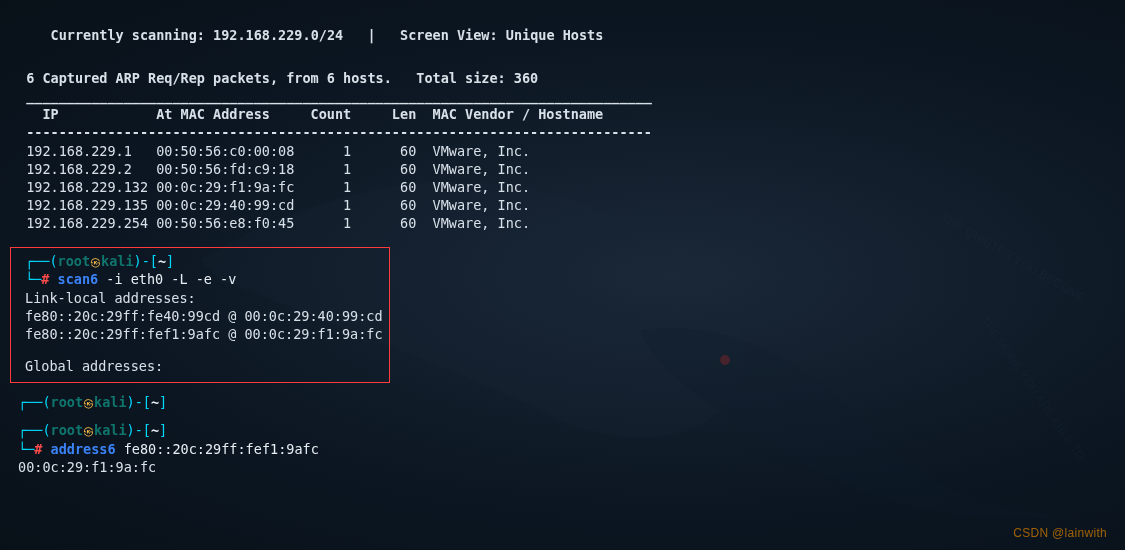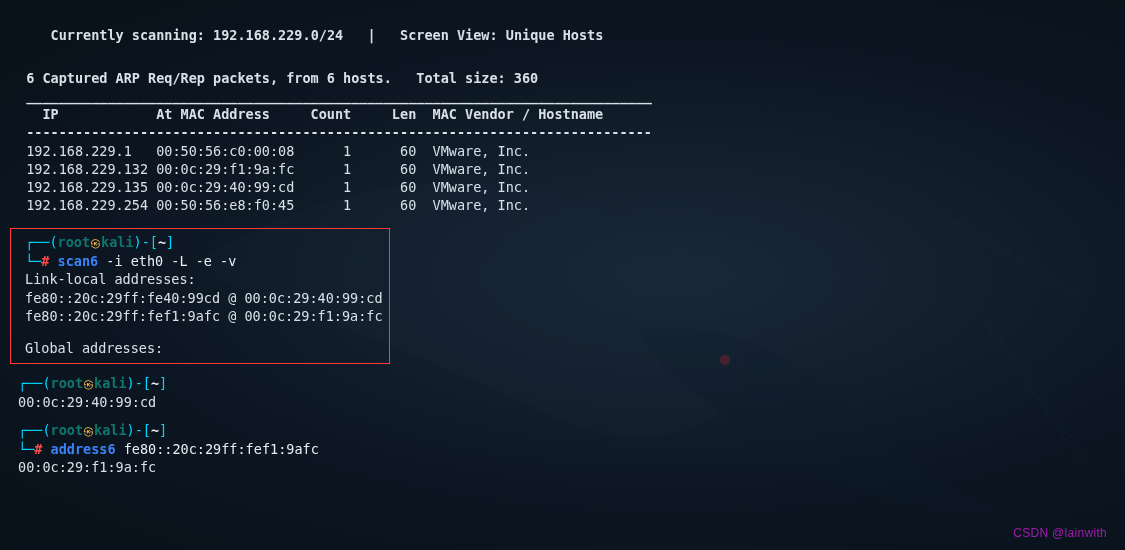--- a/index.html
+++ b/index.html
@@ -27,21 +27,21 @@
   .white { color: #e8eef4; }
   .bold { font-weight: bold; }
   .cmd { color: #3b82f6; }
   .skull { color: #ffc04a; font-size: 11px; }
   .prompt-open { color: #00d9ff; }
   .hash { color: #ff4b4b; font-weight: bold; }
   .box { border: 1px solid #ff3b3b; padding: 4px 6px 6px; margin: 2px 0 6px; display: inline-block; }
   .watermark {
     position: absolute;
     right: 18px; bottom: 10px;
-    color: #a21caf; font-size: 12px; font-family: sans-serif;
+    color: #a16207; font-size: 12px; font-family: sans-serif;
     letter-spacing: .3px;
   }
   .terminal { position: relative; z-index: 2; }
 </style>
 </head>
 <body>
 
 <svg class="bg-dragon" viewBox="0 0 1125 550">
   <path d="M 200 260 C 350 170 520 150 650 240 C 720 290 770 340 730 400 C 700 440 630 450 560 420 C 480 380 350 330 220 280 Z" fill="#1a2838" opacity="0.6"></path>
   <path d="M 640 330 C 720 320, 790 350, 850 410 C 910 470, 960 510, 1060 515 C 980 525, 880 510, 790 455 C 720 410, 660 380, 640 330 Z" fill="#101c2c" opacity="0.7"></path>
@@ -55,20 +55,21 @@
   
   <div class="line bold">
     <span>Currently scanning:</span> <span>192.168.229.0/24</span>   <span>|</span>   <span>Screen View:</span> <span>Unique Hosts</span>
   </div>
   <div class="line" style="height:6px"></div>
   <div class="line bold"> 6 Captured ARP Req/Rep packets, from 6 hosts.   Total size: 360</div>
   <div class="line bold"> _____________________________________________________________________________</div>
   <div class="line bold">   IP            At MAC Address     Count     Len  MAC Vendor / Hostname     </div>
   <div class="line bold"> -----------------------------------------------------------------------------</div>
   <div class="line"> 192.168.229.1   00:50:56:c0:00:08      1      60  VMware, Inc.</div>
+  <div class="line"> 192.168.229.2   00:50:56:fd:c9:18      1      60  VMware, Inc.</div>
   <div class="line"> 192.168.229.132 00:0c:29:f1:9a:fc      1      60  VMware, Inc.</div>
   <div class="line"> 192.168.229.135 00:0c:29:40:99:cd      1      60  VMware, Inc.</div>
   <div class="line"> 192.168.229.254 00:50:56:e8:f0:45      1      60  VMware, Inc.</div>
 
   <div class="line" style="height:12px"></div>
 
   
   <div class="box">
     <div class="line"><span class="prompt-open">┌──(</span><span class="red">root</span><span class="skull">㉿</span><span class="red">kali</span><span class="prompt-open">)-[</span><span class="white bold">~</span><span class="prompt-open">]</span></div>
     <div class="line"><span class="prompt-open">└─</span><span class="hash">#</span> <span class="cmd bold">scan6</span><span class="white"> -i eth0 -L -e -v</span></div>
@@ -76,21 +77,20 @@
     <div class="line">fe80::20c:29ff:fe40:99cd @ 00:0c:29:40:99:cd</div>
     <div class="line">fe80::20c:29ff:fef1:9afc @ 00:0c:29:f1:9a:fc</div>
     <div class="line" style="height:14px"></div>
     <div class="line">Global addresses:</div>
   </div>
 
   <div class="line" style="height:4px"></div>
 
   
   <div class="line"><span class="prompt-open">┌──(</span><span class="red">root</span><span class="skull">㉿</span><span class="red">kali</span><span class="prompt-open">)-[</span><span class="white bold">~</span><span class="prompt-open">]</span></div>
-  <div class="line">00:0c:29:40:99:cd</div>
 
   <div class="line" style="height:10px"></div>
 
   
   <div class="line"><span class="prompt-open">┌──(</span><span class="red">root</span><span class="skull">㉿</span><span class="red">kali</span><span class="prompt-open">)-[</span><span class="white bold">~</span><span class="prompt-open">]</span></div>
   <div class="line"><span class="prompt-open">└─</span><span class="hash">#</span> <span class="cmd bold">address6</span><span class="white"> fe80::20c:29ff:fef1:9afc</span></div>
   <div class="line">00:0c:29:f1:9a:fc</div>
 
 </div>
 

